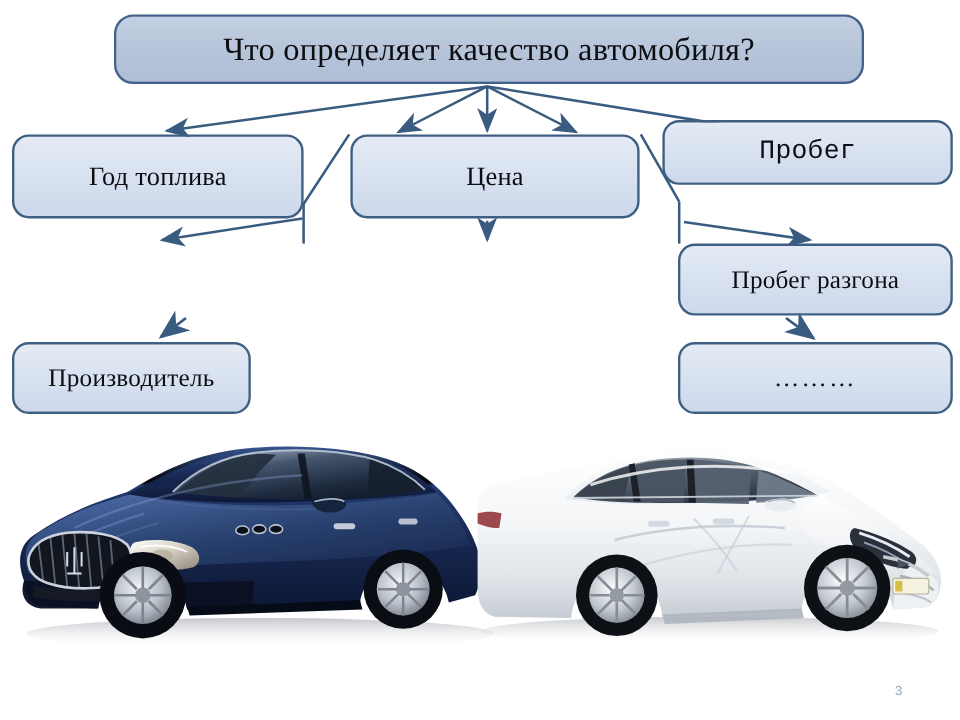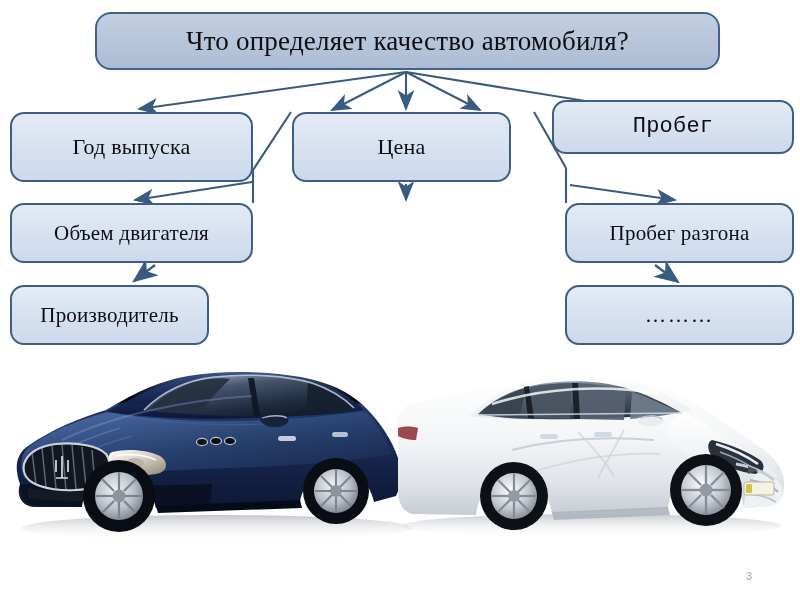--- a/index.html
+++ b/index.html
@@ -34,21 +34,21 @@
   #title-node{
     left:95px;top:12px;width:625px;height:58px;
     border-radius:16px;
     border:2px solid #44618a;
     background:linear-gradient(180deg,#c4d0e2 0%,#b7c5da 50%,#aebed6 100%);
   }
   #title-node .lbl{font-size:27px;}
 
   
   #n-year {left:10px; top:112px; width:243px; height:70px;}
-  #n-price{left:292px;top:112px; width:219px; height:70px;}
+  #n-price{left:292px;top:112px; width:241px; height:70px;}
   #n-mile {left:552px;top:100px; width:242px; height:54px;font-family:Liberation Mono, monospace;}
 
   
   #n-engine{left:10px; top:203px; width:243px; height:60px;}
   #n-fuel  {left:292px;top:203px; width:241px; height:60px;}
   #n-accel {left:565px;top:203px; width:229px; height:60px;}
 
   
   #n-maker {left:10px; top:285px; width:199px; height:60px;}
   #n-dots  {left:565px;top:285px; width:229px; height:60px;}
@@ -114,32 +114,29 @@
       <line x1="155" y1="265" x2="134" y2="281"></line>
       <line x1="655" y1="265" x2="678" y2="282"></line>
     </g>
   </svg>
 
   <div class="node" id="title-node">
     <span class="lbl">Что определяет качество автомобиля?</span>
   </div>
 
   <div class="node r1" id="n-year">
-    <span class="lbl">Год выпуска</span>
+    <span class="lbl">Год топлива</span>
   </div>
   <div class="node r1" id="n-price">
     <span class="lbl">Цена</span>
   </div>
   <div class="node r1" id="n-mile">
     <span class="lbl">Пробег</span>
   </div>
 
-  <div class="node r2" id="n-engine">
-    <span class="lbl">Объем двигателя</span>
-  </div>
   <div class="node r2" id="n-accel">
     <span class="lbl">Пробег разгона</span>
   </div>
 
   <div class="node r3" id="n-maker">
     <span class="lbl">Производитель</span>
   </div>
   <div class="node r3" id="n-dots">
     <span class="lbl">………</span>
   </div>

